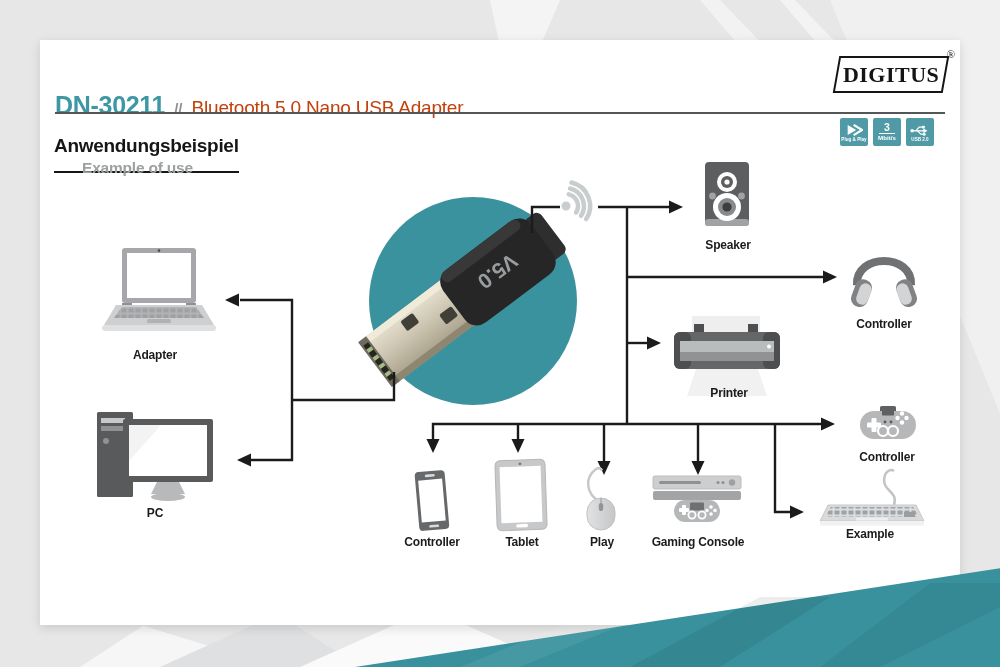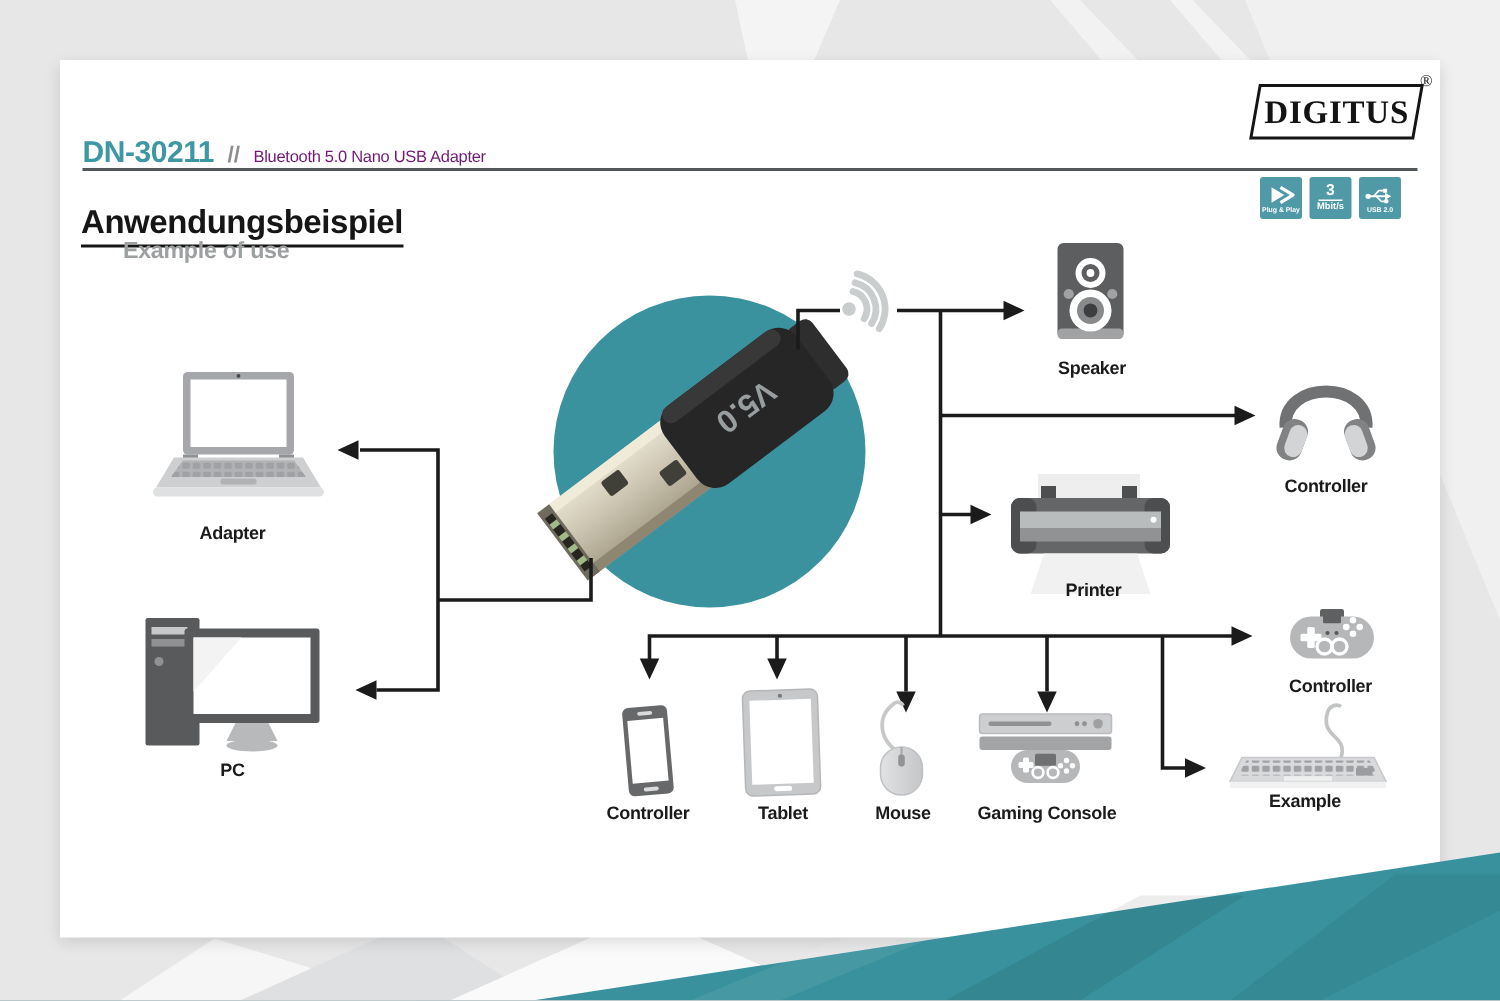--- a/index.html
+++ b/index.html
@@ -43,28 +43,28 @@
   
   .logo-wrap{position:absolute;left:836px;top:56px;z-index:3;}
   .logo-box{width:106px;height:33px;border:2.5px solid #151515;background:#fff;
        transform:skewX(-10deg);display:flex;align-items:center;justify-content:center;}
   .logo-text{transform:skewX(10deg);font-family:"Liberation Serif",serif;
        font-weight:700;font-size:22px;letter-spacing:.5px;color:#141414;}
   .logo-reg{position:absolute;right:-9px;top:-8px;font-size:11px;color:#141414;
        font-family:"Liberation Serif",serif;}
   .titlebar{position:absolute;left:55px;top:91px;z-index:3;display:flex;
        align-items:baseline;}
-  .model{font-size:20px;font-weight:800;color:#3d98a4;letter-spacing:-.3px;}
+  .model{font-size:25px;font-weight:800;color:#3d98a4;letter-spacing:-.3px;}
   .sep{font-size:15px;font-weight:700;color:#8c8e90;margin:0 9px;}
-  .prodname{font-size:11px;font-weight:500;color:#701a75;letter-spacing:-.2px;}
+  .prodname{font-size:19px;font-weight:500;color:#c2410c;letter-spacing:-.2px;}
   .rule{position:absolute;left:55px;top:112px;width:890px;height:2px;
        background:#54575a;z-index:3;}
-  .h-de{position:absolute;left:54px;top:135px;z-index:3;font-size:22px;
+  .h-de{position:absolute;left:54px;top:135px;z-index:3;font-size:19px;
        font-weight:800;color:#161616;border-bottom:2.2px solid #161616;
-       padding-bottom:2px;letter-spacing:-.3px;}
+       padding-bottom:14px;letter-spacing:-.3px;}
   .h-en{position:absolute;left:54px;top:159px;z-index:3;font-size:15.5px;
        font-weight:700;color:#9da0a1;letter-spacing:-.2px;margin-left:28px;}
   
   .badges{position:absolute;left:840px;top:118px;z-index:3;display:flex;gap:5px;}
   .badge{width:28px;height:28px;background:#4f9aa6;border-radius:2px;
        display:flex;flex-direction:column;align-items:center;
        justify-content:center;color:#fff;}
   .badge .bicon{height:15px;display:flex;align-items:center;}
   .badge .blabel{font-size:4.6px;font-weight:700;line-height:5px;}
   .badge .bval{font-size:10.5px;font-weight:700;line-height:10px;
@@ -292,21 +292,21 @@
 
   <div class="lbl" style="left:155px;top:348px">Adapter</div>
   <div class="lbl" style="left:155px;top:506px">PC</div>
   <div class="lbl" style="left:728px;top:238px">Speaker</div>
   <div class="lbl" style="left:884px;top:317px">Controller</div>
   <div class="lbl" style="left:729px;top:386px">Printer</div>
   <div class="lbl" style="left:887px;top:450px">Controller</div>
   <div class="lbl" style="left:870px;top:527px">Example</div>
   <div class="lbl" style="left:432px;top:535px">Controller</div>
   <div class="lbl" style="left:522px;top:535px">Tablet</div>
-  <div class="lbl" style="left:602px;top:535px">Mouse</div>
+  <div class="lbl" style="left:602px;top:535px">Play</div>
   <div class="lbl" style="left:698px;top:535px">Gaming Console</div>
 
   <div class="logo-wrap">
     <div class="logo-box">
       <span class="logo-text">DIGITUS</span>
     </div>
     <span class="logo-reg">®</span>
   </div>
 
   <div class="titlebar">

